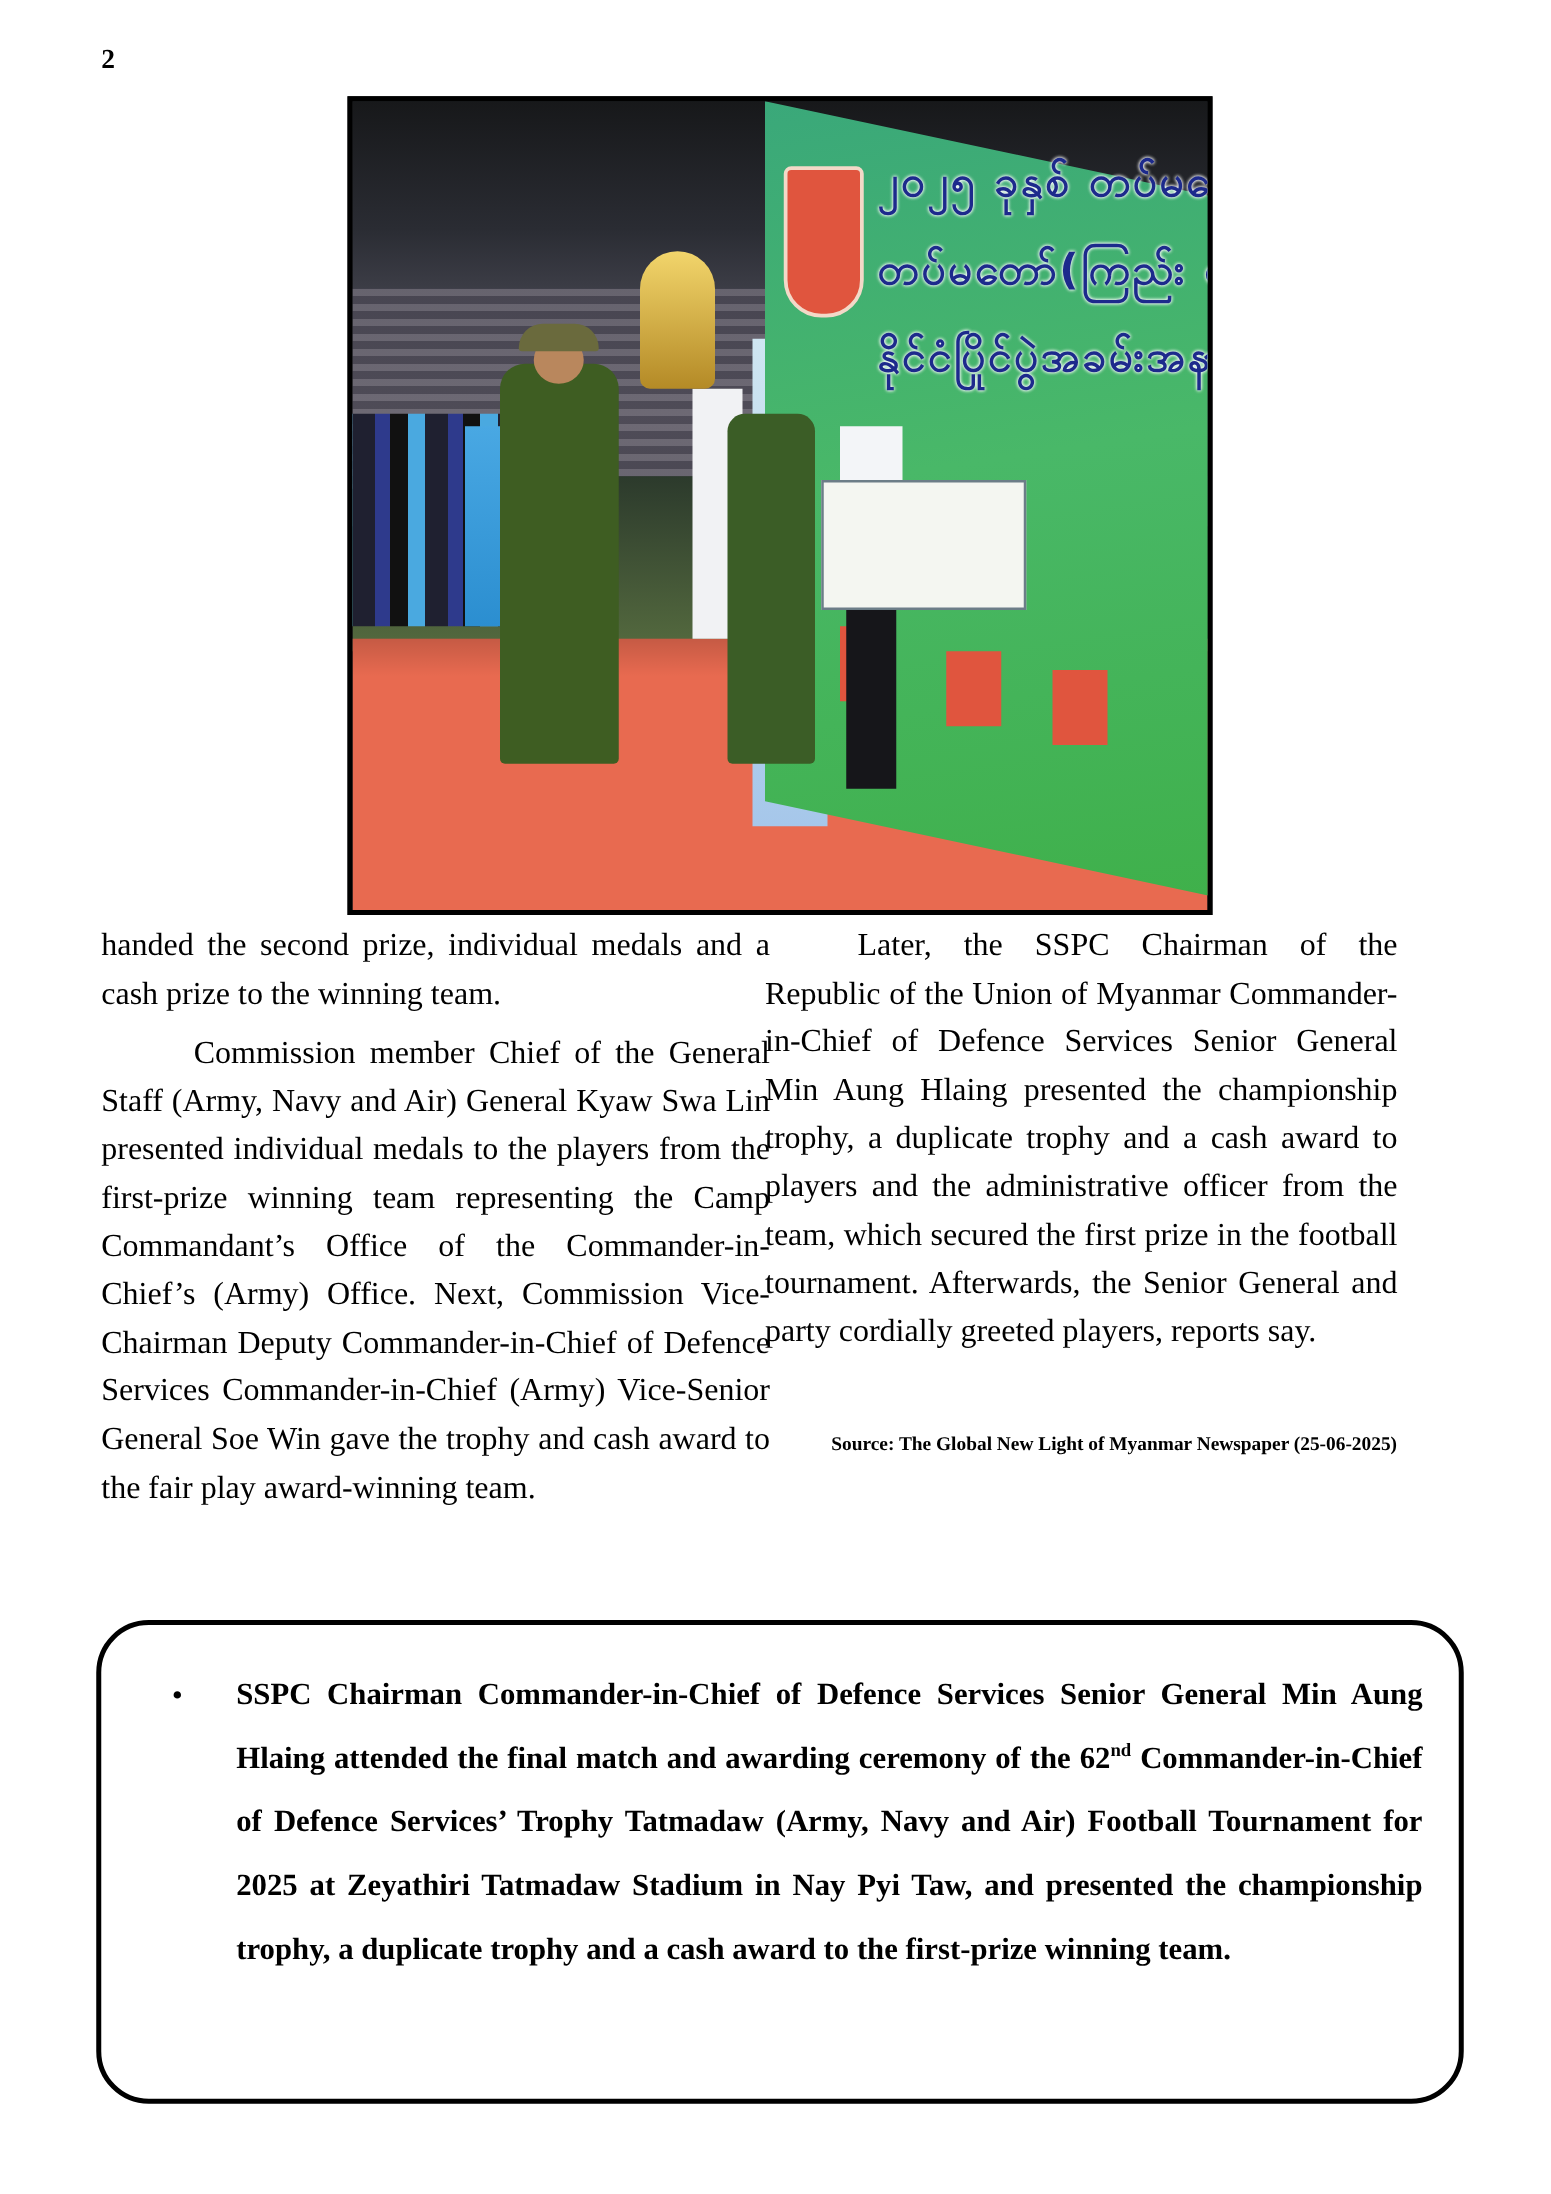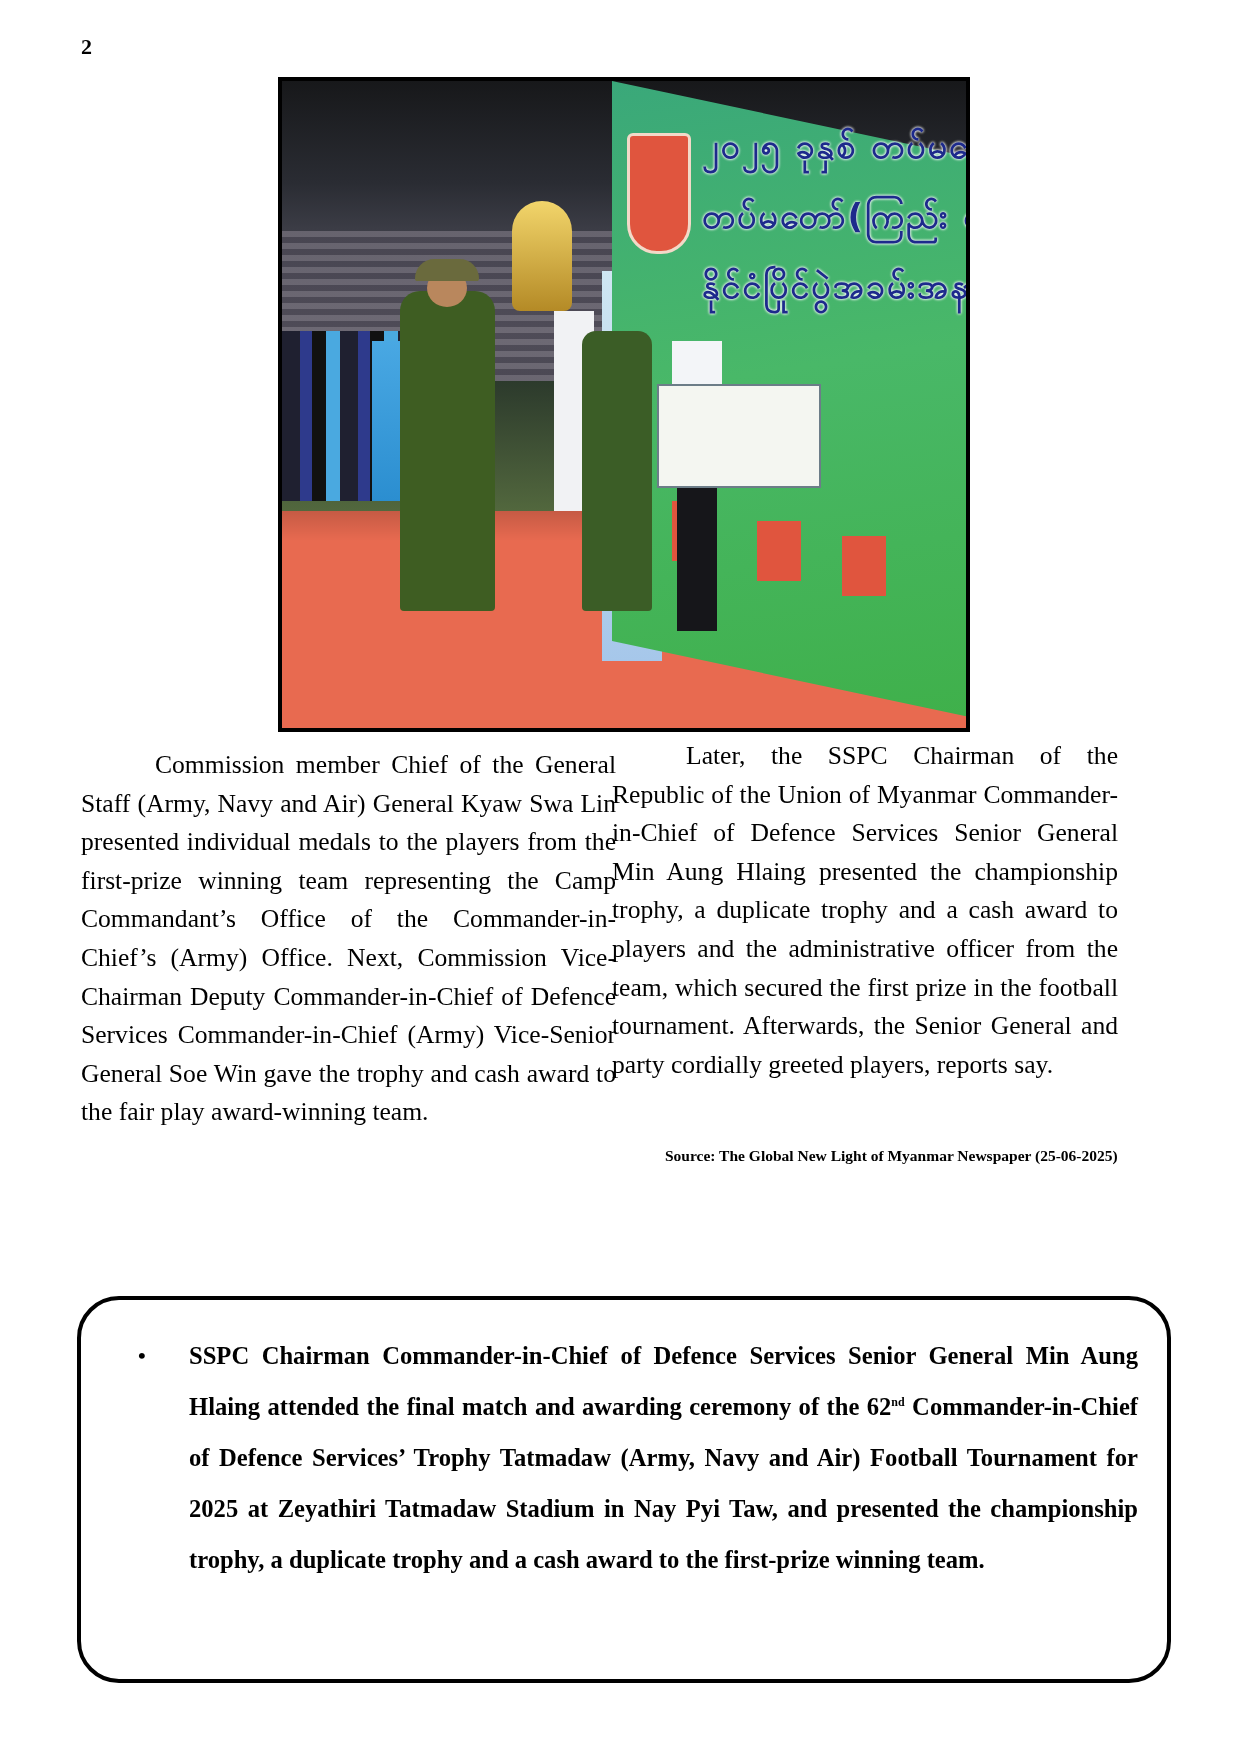--- a/index.html
+++ b/index.html
@@ -39,21 +39,21 @@
   .col-left { left:81px; top:737px; width:535px; }
   .col-right { left:612px; top:737px; width:506px; }
   .indent { text-indent:74px; }
   .col-left .p2 { margin-top:9px; }
   .source { position:absolute; left:665px; top:1147px; font-size:15.5px; font-weight:bold; white-space:nowrap; }
 
   .summary-box { position:absolute; left:77px; top:1296px; width:1094px; height:387px; border:4.5px solid #000; border-radius:42px; box-sizing:border-box; }
   .summary-list { position:absolute; left:57px; top:30px; width:1000px; margin:0; padding:0; list-style:none; }
   .summary-item { position:relative; padding-left:51px; font-weight:bold; font-size:24.6px; line-height:51px; text-align:justify; }
   .bullet { position:absolute; left:0; top:0; font-size:22px; }
-  sup { font-size:12px; line-height:0; vertical-align:super; }
+  sup { font-size:15px; line-height:0; vertical-align:super; }
 </style>
 </head>
 <body>
 
 <div class="page-number">2</div>
 
 <div class="photo-frame">
   <div class="ph stands"></div>
   <div class="ph stands-rows"></div>
   <div class="ph field"></div>
@@ -77,20 +77,21 @@
   <div class="ph officer"></div>
   <div class="ph officer-head"></div>
   <div class="ph officer-cap"></div>
   <div class="ph athlete"></div>
   <div class="ph athlete-legs"></div>
   <div class="ph sign-board"></div>
   <div class="ph trophy"></div>
 </div>
 
 <div class="col col-left">
+  <p class="p1">handed the second prize, individual medals and a cash prize to the winning team.</p>
   <p class="p2 indent">Commission member Chief of the General Staff (Army, Navy and Air) General Kyaw Swa Lin presented individual medals to the players from the first-prize winning team representing the Camp Commandant’s Office of the Commander-in-Chief’s (Army) Office. Next, Commission Vice-Chairman Deputy Commander-in-Chief of Defence Services Commander-in-Chief (Army) Vice-Senior General Soe Win gave the trophy and cash award to the fair play award-winning team.</p>
 </div>
 
 <div class="col col-right">
   <p class="indent">Later, the SSPC Chairman of the Republic of the Union of Myanmar Commander-in-Chief of Defence Services Senior General Min Aung Hlaing presented the championship trophy, a duplicate trophy and a cash award to players and the administrative officer from the team, which secured the first prize in the football tournament. Afterwards, the Senior General and party cordially greeted players, reports say.</p>
 </div>
 
 <div class="source">Source: The Global New Light of Myanmar Newspaper (25-06-2025)</div>
 
 <div class="summary-box">

